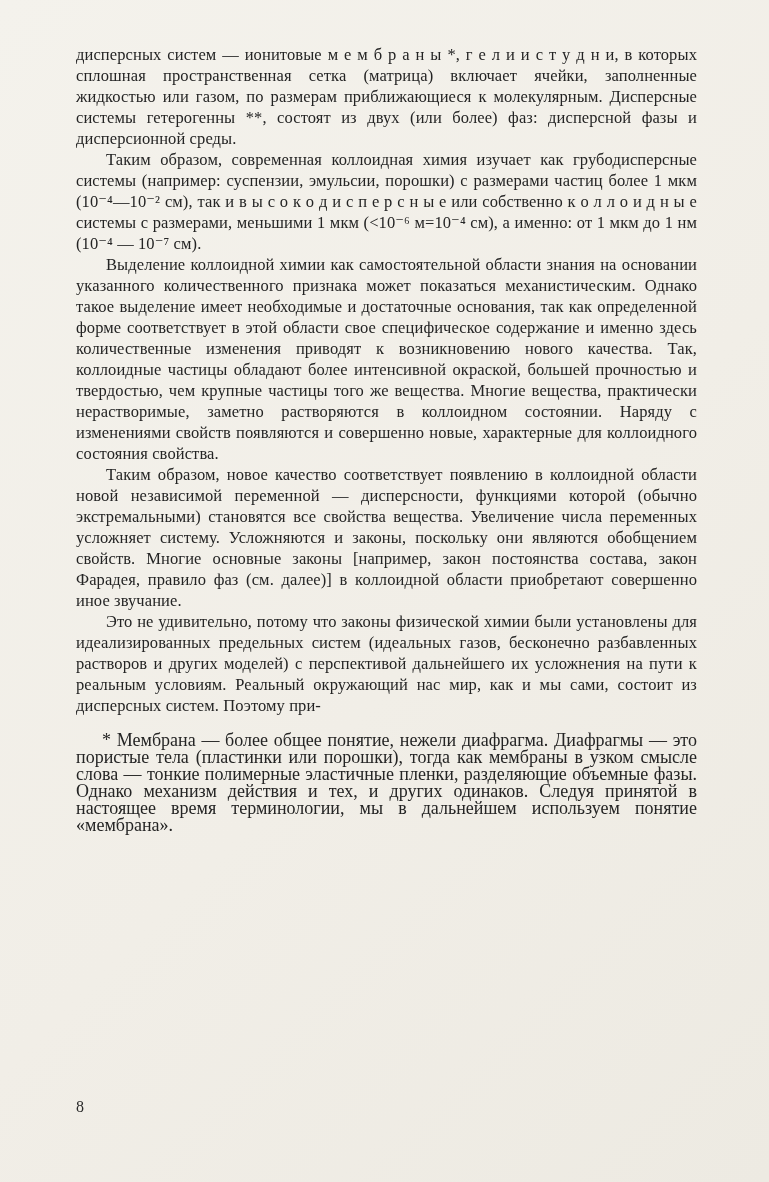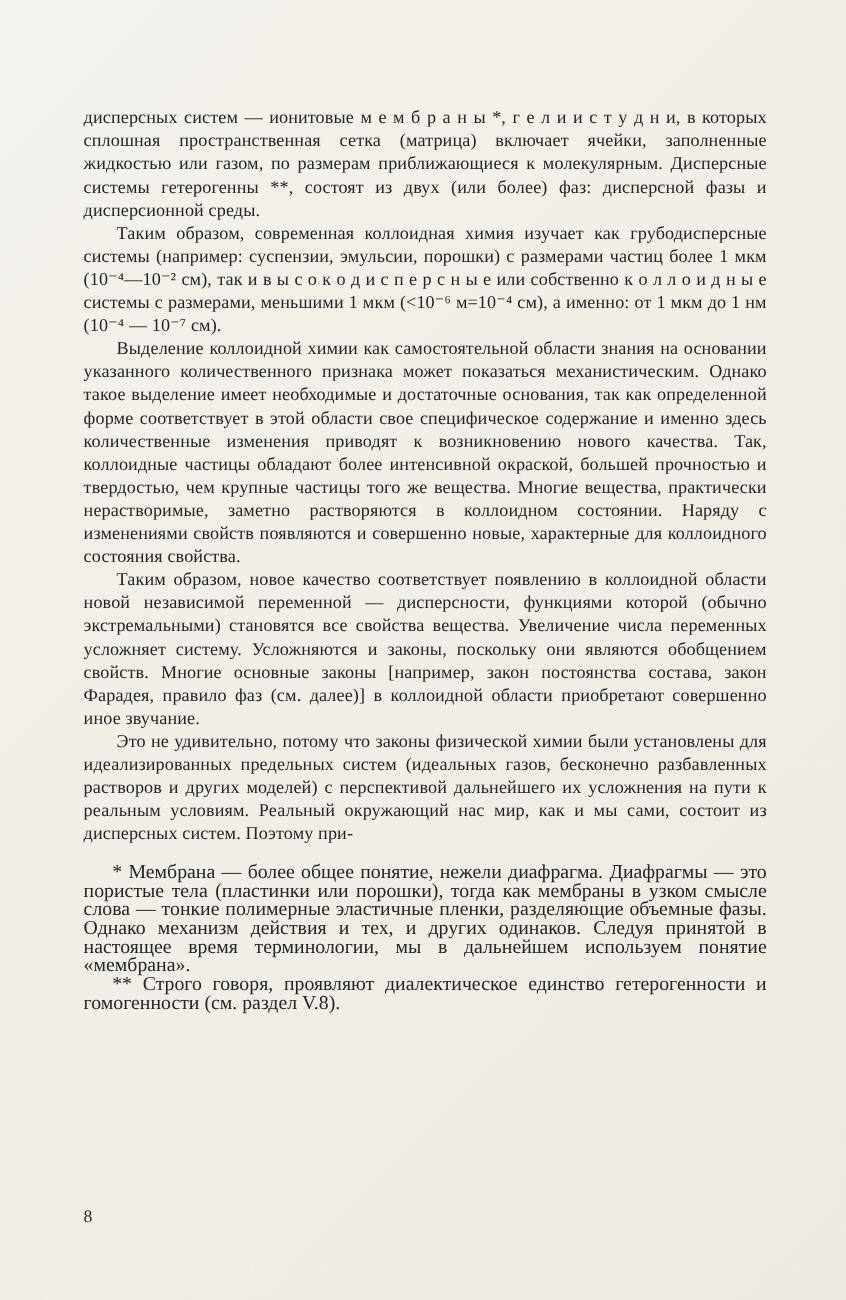--- a/index.html
+++ b/index.html
@@ -6,21 +6,21 @@
     margin: 0;
     padding: 0;
     background: #e7e4dd;
   }
   .page {
     position: relative;
     width: 769px;
     height: 1182px;
     box-sizing: border-box;
     margin: 0 auto;
-    padding: 96px 72px 0 76px;
+    padding: 44px 72px 0 76px;
     background: linear-gradient(135deg, #f4f2ec 0%, #f1eee7 55%, #edeae2 100%);
     font-family: "Liberation Serif", "DejaVu Serif", serif;
     color: #242424;
     overflow: hidden;
   }
   .text-block {
     font-size: 16.5px;
     line-height: 21px;
     text-align: justify;
     letter-spacing: 0.1px;
@@ -58,18 +58,17 @@
   <div class="text-block">
     <p class="no-indent">дисперсных систем — ионитовые м е м б р а н ы *, г е л и  и  с т у д н и,  в которых сплошная пространственная сетка (матрица) включает ячейки, заполненные жидкостью или газом, по размерам приближающиеся к молекулярным. Дисперсные системы гетерогенны **, состоят из двух (или более) фаз: дисперсной фазы и дисперсионной среды.</p>
     <p>Таким образом, современная коллоидная химия изучает как грубодисперсные системы (например: суспензии, эмульсии, порошки) с размерами частиц более 1 мкм (10⁻⁴—10⁻² см), так и  в ы с о к о д и с п е р с н ы е  или собственно  к о л л о и д н ы е  системы с размерами, меньшими 1 мкм (&lt;10⁻⁶ м=10⁻⁴ см), а именно: от 1 мкм до 1 нм (10⁻⁴ — 10⁻⁷ см).</p>
     <p>Выделение коллоидной химии как самостоятельной области знания на основании указанного количественного признака может показаться механистическим. Однако такое выделение имеет необходимые и достаточные основания, так как определенной форме соответствует в этой области свое специфическое содержание и именно здесь количественные изменения приводят к возникновению нового качества. Так, коллоидные частицы обладают более интенсивной окраской, большей прочностью и твердостью, чем крупные частицы того же вещества. Многие вещества, практически нерастворимые, заметно растворяются в коллоидном состоянии. Наряду с изменениями свойств появляются и совершенно новые, характерные для коллоидного состояния свойства.</p>
     <p>Таким образом, новое качество соответствует появлению в коллоидной области новой независимой переменной — дисперсности, функциями которой (обычно экстремальными) становятся все свойства вещества. Увеличение числа переменных усложняет систему. Усложняются и законы, поскольку они являются обобщением свойств. Многие основные законы [например, закон постоянства состава, закон Фарадея, правило фаз (см. далее)] в коллоидной области приобретают совершенно иное звучание.</p>
     <p>Это не удивительно, потому что законы физической химии были установлены для идеализированных предельных систем (идеальных газов, бесконечно разбавленных растворов и других моделей) с перспективой дальнейшего их усложнения на пути к реальным условиям. Реальный окружающий нас мир, как и мы сами, состоит из дисперсных систем. Поэтому при-</p>
   </div>
 
   <div class="footnotes">
     <p>* Мембрана — более общее понятие, нежели диафрагма. Диафрагмы — это пористые тела (пластинки или порошки), тогда как мембраны в узком смысле слова — тонкие полимерные эластичные пленки, разделяющие объемные фазы. Однако механизм действия и тех, и других одинаков. Следуя принятой в настоящее время терминологии, мы в дальнейшем используем понятие «мембрана».</p>
-    <p>** Строго говоря, проявляют диалектическое единство гетерогенности и гомогенности (см. раздел V.8).</p>
   </div>
 
   <div class="page-number">8</div>
 
 </div>
 
 </body></html>

